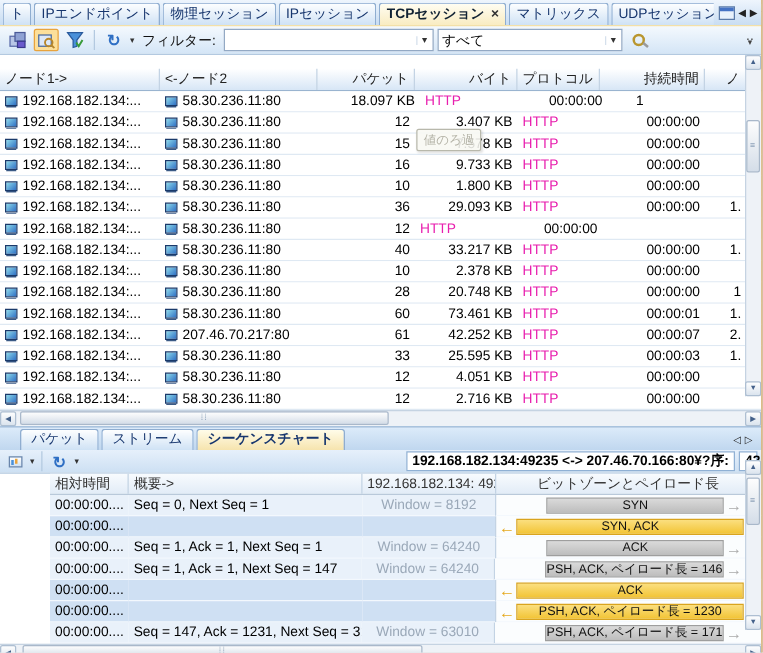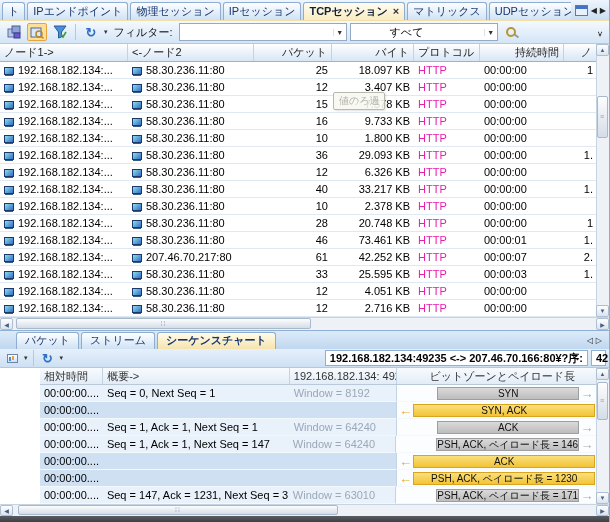--- a/index.html
+++ b/index.html
@@ -38,21 +38,21 @@
   .mag { position: relative; width: 10px; height: 10px; border: 2px solid #b9962f; border-radius: 50%; }
   .mag::after { content:""; position:absolute; width:5px; height:2px; background:#9a9a9a; right:-5px; bottom:-2px; transform:rotate(40deg); }
   .overflow { margin-left: auto; display:flex; flex-direction:column; align-items:center; line-height:6px; color:#444; padding-right:2px; }
   
   .thead { display: flex; height: 18px; background: linear-gradient(#ffffff,#d7e6f6);
     border-bottom: 1px solid #9ab4d0; color: #222; }
   .thead .hc { padding: 0 4px; line-height: 17px; border-right: 1px solid #c3d3e4; overflow: hidden; white-space: nowrap; }
   .row { display: flex; height: 17px; background: #fff; border-bottom: 1px solid #dfe9f3; align-items: center; }
   .cell { padding: 0 4px; overflow: hidden; white-space: nowrap; height: 17px; line-height: 16px; }
   .c0 { width: 128px; } .c1 { width: 126px; } .c2 { width: 78px; text-align: right; }
-  .c3 { width: 82px; text-align: right; } .c4 { width: 66px; } .c5 { width: 84px; }
+  .c3 { width: 82px; text-align: right; } .c4 { width: 66px; } .c5 { width: 84px; text-align: right; }
   .c6 { width: 33px; text-align: right; }
   .proto { color: #e81eae; }
   .hosticon { display: inline-block; width: 10px; height: 8px; margin-right: 4px;
     background: linear-gradient(135deg,#8fdcec,#2f6fc4); border: 1px solid #1a3a6b;
     box-shadow: 0 2px 0 -1px #3a5a86; vertical-align: middle; }
   
   .sb-v { position: absolute; width: 13px; background: #eef2f7; border-left: 1px solid #c5d3e2; }
   .sb-h { height: 13px; background: #eef2f7; border-top: 1px solid #c5d3e2; position: relative; }
   .sb-btn { position: absolute; width: 13px; height: 12px; background: linear-gradient(#fefefe,#dbe4ee);
     border: 1px solid #aebfd2; border-radius: 2px; font-size: 6px; color: #44618a;
@@ -78,21 +78,21 @@
   .infoval { width: 15px; text-align: center; margin-left: 3px; }
   
   .bhead { display: flex; height: 17px; background: linear-gradient(#f8fbfe,#e2ecf7);
     border-bottom: 1px solid #b9c9da; color: #333; }
   .bhead .hc { padding: 0 4px; line-height: 16px; border-right: 1px solid #c3d3e4; overflow: hidden; white-space: nowrap; }
   .b0 { width: 66px; } .b1 { width: 196px; } .b2 { width: 112px; text-align: center; } .b3 { width: 223px; text-align: center; }
   .srow { display: flex; height: 17px; }
   .scell { height: 17px; line-height: 16px; padding: 0 4px; overflow: hidden; white-space: nowrap; border-bottom: 1px solid #f3f8fd; }
   .dir-right .sc { background: #e9f1fa; }
   .dir-left  .sc { background: #cfe0f3; }
-  .swin { color: #9aa8b8; text-align: left; }
+  .swin { color: #9aa8b8; text-align: center; }
   .sbars { background: #fbfdfe; border-left: 1px solid #c3d3e4; display: flex; align-items: center;
     padding: 0 14px 0 0; border-bottom: 1px solid #f3f8fd; }
   .bar { flex: 1; height: 13px; line-height: 12px; font-size: 10px; text-align: center;
     overflow: hidden; white-space: nowrap; color: #111; }
   .bar.gray { background: linear-gradient(#dadada,#bdbdbd); border: 1px solid #9e9e9e; margin-left: 24px; }
   .bar.yellow { background: linear-gradient(#fbdf7f,#f2c435); border: 1px solid #d9a41e; }
   .sarr { width: 16px; text-align: center; font-size: 13px; font-weight: bold; line-height: 13px; }
   .sarr.g { color: #ababab; } .sarr.y { color: #e5a91f; }
   .spacer16 { width: 16px; }
   
@@ -148,48 +148,47 @@
     <span class="vsep"></span>
     <span class="tbtn">
         <span class="refresh">↻</span>
       </span>
     <span class="caret">▾</span>
     <span class="lbl">フィルター:</span>
     <span class="combo" style="width:168px;">
       <input value="" style="">
       <span class="cbtn">▼</span>
     </span>
-    <span class="combo" style="width:148px;padding-left:36px;">
+    <span class="combo" style="width:148px;">
       <span class="val">すべて</span>
       <span class="cbtn">▼</span>
     </span>
     <span class="tbtn">
         <span class="mag"></span>
       </span>
     <span class="overflow">
         <span>..</span>
         <span style="font-size:7px;">▾</span>
       </span>
   </div>
 
-  <div style="position:relative;">
+  <div style="position:relative;margin-top:11px;">
     <div class="thead" id="main-head">
         <div class="hc c0">ノード1-&gt;</div>
         <div class="hc c1">&lt;-ノード2</div>
         <div class="hc c2" style="text-align: right;">パケット</div>
         <div class="hc c3" style="text-align: right;">バイト</div>
         <div class="hc c4">プロトコル</div>
         <div class="hc c5" style="text-align: right;">持続時間</div>
         <div class="hc c6" style="text-align: right;">ノ</div>
       </div>
     <div id="main-rows">
         <div class="row">
           <div class="cell c0"><span class="hosticon"></span>192.168.182.134:...</div>
           <div class="cell c1"><span class="hosticon"></span>58.30.236.11:80</div>
-          <div class="cell c2">25</div>
           <div class="cell c3">18.097 KB</div>
           <div class="cell c4 proto">HTTP</div>
           <div class="cell c5">00:00:00</div>
           <div class="cell c6">1</div>
         </div>
         <div class="row">
           <div class="cell c0"><span class="hosticon"></span>192.168.182.134:...</div>
           <div class="cell c1"><span class="hosticon"></span>58.30.236.11:80</div>
           <div class="cell c2">12</div>
           <div class="cell c3">3.407 KB</div>
@@ -230,21 +229,20 @@
           <div class="cell c2">36</div>
           <div class="cell c3">29.093 KB</div>
           <div class="cell c4 proto">HTTP</div>
           <div class="cell c5">00:00:00</div>
           <div class="cell c6">1.</div>
         </div>
         <div class="row">
           <div class="cell c0"><span class="hosticon"></span>192.168.182.134:...</div>
           <div class="cell c1"><span class="hosticon"></span>58.30.236.11:80</div>
           <div class="cell c2">12</div>
-          <div class="cell c3">6.326 KB</div>
           <div class="cell c4 proto">HTTP</div>
           <div class="cell c5">00:00:00</div>
           <div class="cell c6"></div>
         </div>
         <div class="row">
           <div class="cell c0"><span class="hosticon"></span>192.168.182.134:...</div>
           <div class="cell c1"><span class="hosticon"></span>58.30.236.11:80</div>
           <div class="cell c2">40</div>
           <div class="cell c3">33.217 KB</div>
           <div class="cell c4 proto">HTTP</div>
@@ -265,21 +263,21 @@
           <div class="cell c1"><span class="hosticon"></span>58.30.236.11:80</div>
           <div class="cell c2">28</div>
           <div class="cell c3">20.748 KB</div>
           <div class="cell c4 proto">HTTP</div>
           <div class="cell c5">00:00:00</div>
           <div class="cell c6">1</div>
         </div>
         <div class="row">
           <div class="cell c0"><span class="hosticon"></span>192.168.182.134:...</div>
           <div class="cell c1"><span class="hosticon"></span>58.30.236.11:80</div>
-          <div class="cell c2">46</div>
+          <div class="cell c2">60</div>
           <div class="cell c3">73.461 KB</div>
           <div class="cell c4 proto">HTTP</div>
           <div class="cell c5">00:00:01</div>
           <div class="cell c6">1.</div>
         </div>
         <div class="row">
           <div class="cell c0"><span class="hosticon"></span>192.168.182.134:...</div>
           <div class="cell c1"><span class="hosticon"></span>207.46.70.217:80</div>
           <div class="cell c2">61</div>
           <div class="cell c3">42.252 KB</div>

